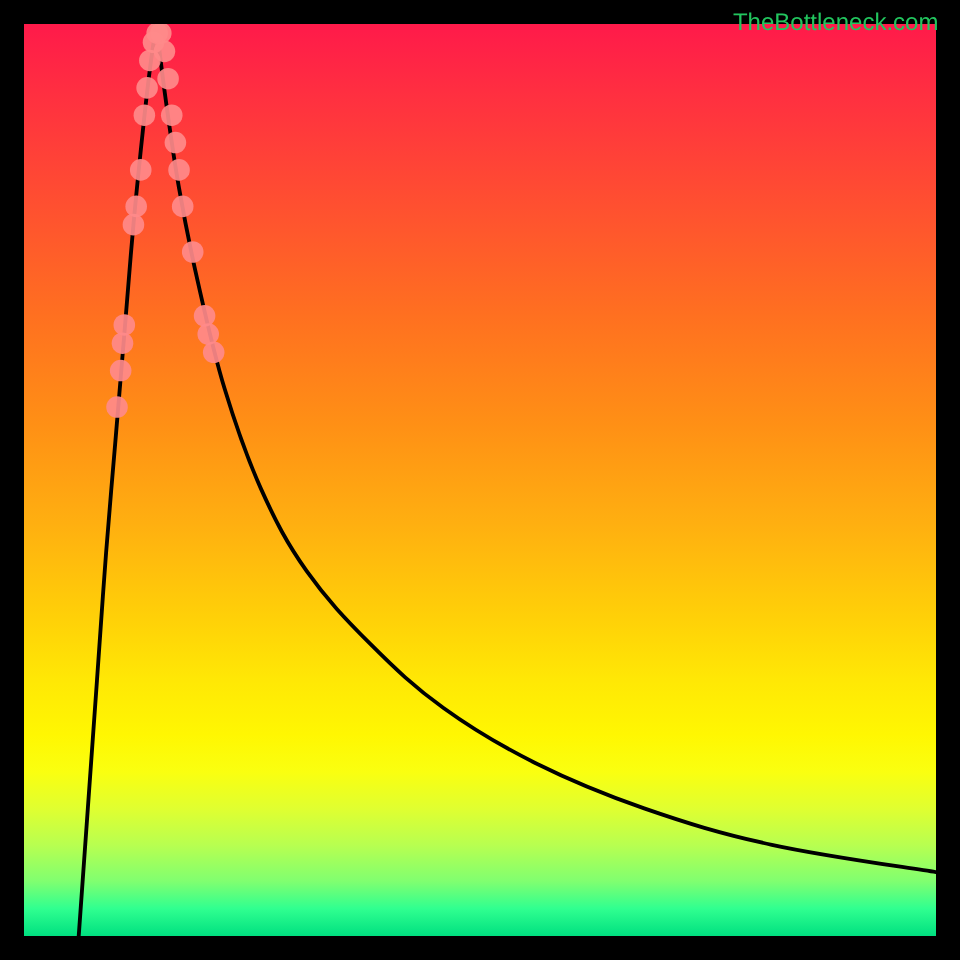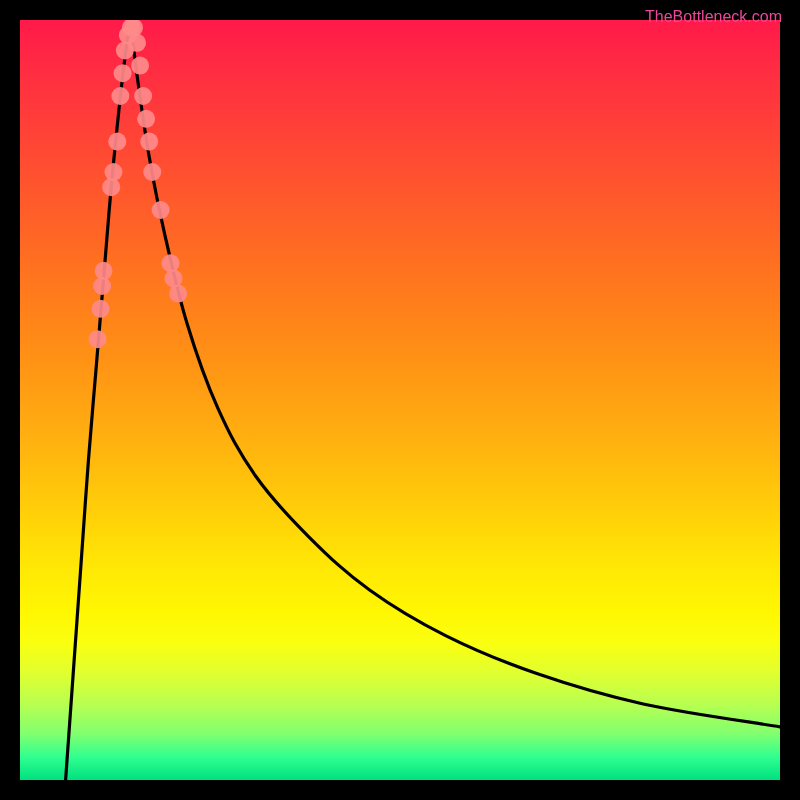--- a/index.html
+++ b/index.html
@@ -8,22 +8,22 @@
     height: 800px;
     background: #000;
     position: relative;
     overflow: hidden;
     font-family: Arial, sans-serif;
   }
   .watermark {
     position: absolute;
     top: 8px;
     right: 18px;
-    color: #ec4899;
-    font-size: 16px;
+    color: #22c55e;
+    font-size: 20px;
     font-weight: 500;
     z-index: 10;
   }
   .plot-area {
     position: absolute;
     left: 20px;
     top: 20px;
     width: 760px;
     height: 760px;
     background: linear-gradient(to bottom,

